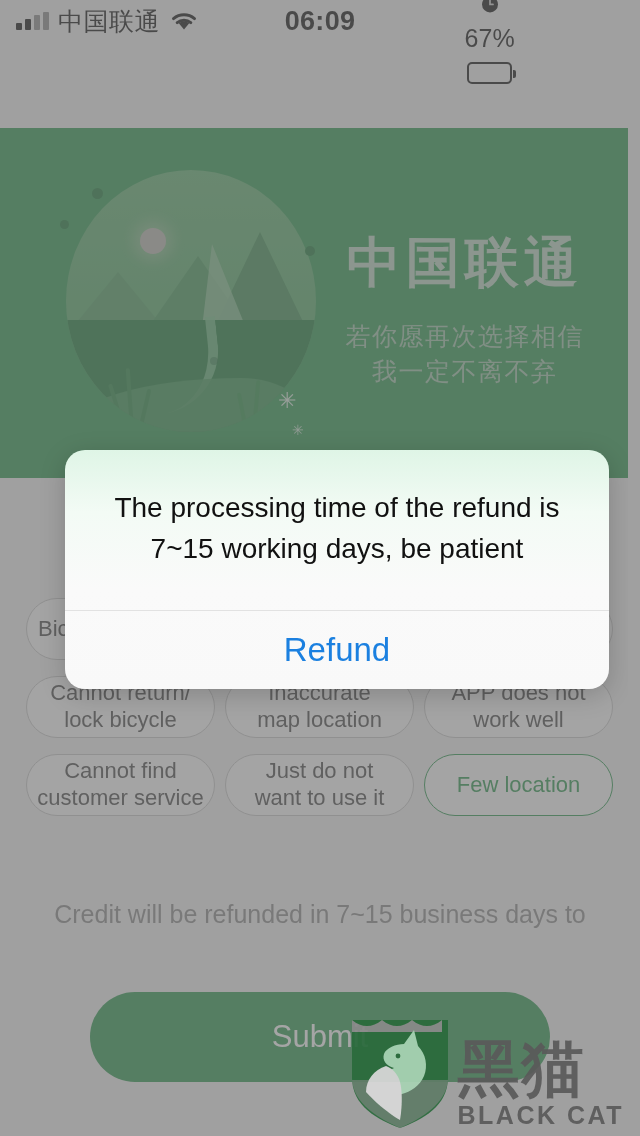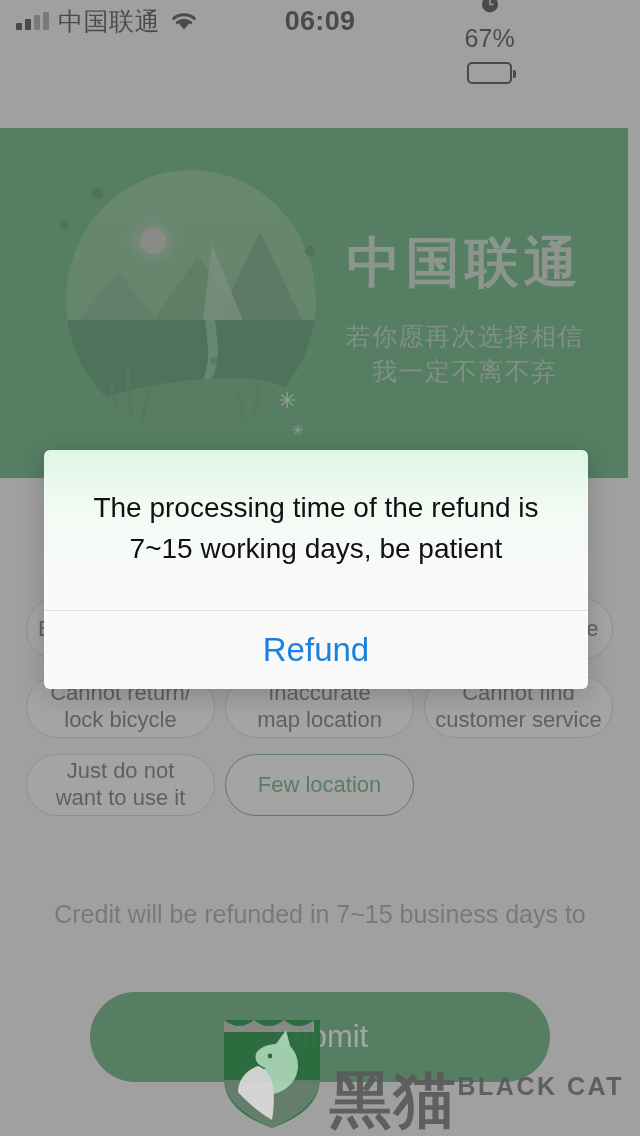--- a/index.html
+++ b/index.html
@@ -295,23 +295,23 @@
     align-items: center;
     justify-content: center;
     border: none;
     font-family: inherit;
   }
 
   
   #dialog {
     position: absolute;
     z-index: 60;
-    left: 44px; top: 450px;
+    left: 65px; top: 450px;
     width: 544px;
-    border-radius: 6px;
+    border-radius: 20px;
     overflow: hidden;
     background: linear-gradient(180deg, #dff5e6 0%, #f3fbf5 26%, #fafafa 58%, #f9f9f9 100%);
     box-shadow: 0 6px 26px rgba(0,0,0,0.18);
   }
   #dialog-message {
     padding: 38px 30px 40px;
     text-align: center;
     font-size: 28px;
     line-height: 1.46;
     color: #111;
@@ -337,21 +337,21 @@
   #watermark {
     position: absolute;
     z-index: 70;
     right: 4px; bottom: 6px;
     display: flex;
     align-items: flex-end;
     gap: 6px;
     opacity: 0.92;
   }
   #wm-shield { width: 104px; height: 116px; }
-  #wm-text { display: flex; flex-direction: row; align-items: flex-start; }
+  #wm-text { display: flex; flex-direction: column; align-items: flex-start; }
   #wm-cn {
     font-size: 62px;
     font-weight: bold;
     color: #5a5a5a;
     line-height: 0.96;
     letter-spacing: 2px;
   }
   #wm-en {
     font-size: 25px;
     font-weight: bold;
@@ -443,20 +443,23 @@
         <div class="chip">
           <span>Hard to find bike</span>
         </div>
         <div class="chip">
           <span>Cannot return/<br>lock bicycle</span>
         </div>
         <div class="chip">
           <span>Inaccurate<br>map location</span>
         </div>
         <div class="chip">
+          <span>APP does not<br>work well</span>
+        </div>
+        <div class="chip">
           <span>Cannot find<br>customer service</span>
         </div>
         <div class="chip">
           <span>Just do not<br>want to use it</span>
         </div>
         <div class="chip selected">
           <span>Few location</span>
         </div>
       </div>
 

